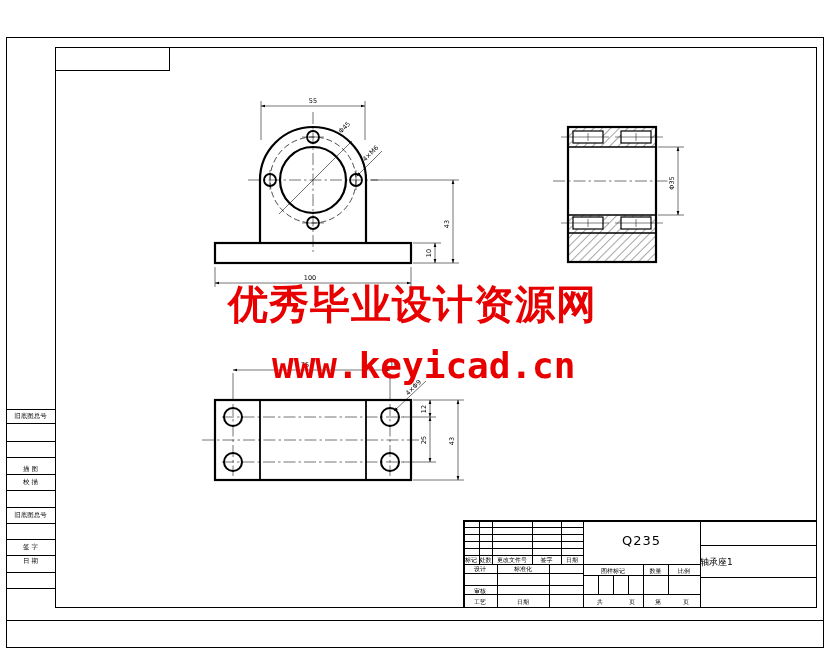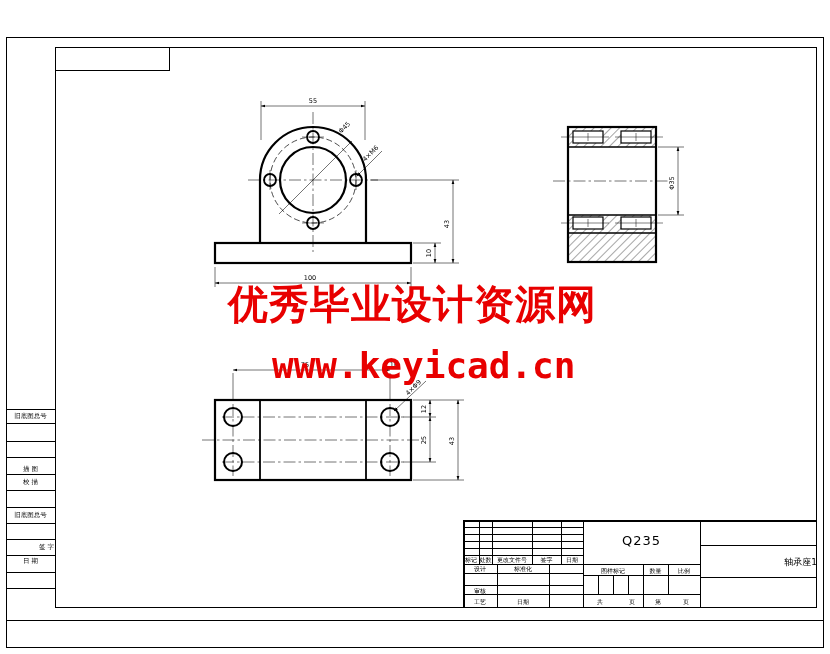--- a/index.html
+++ b/index.html
@@ -6,21 +6,21 @@
   .sheet{position:relative;width:830px;height:654px;background:#ffffff;overflow:hidden;
          font-family:"DejaVu Sans",sans-serif;color:#000;}
   .box{position:absolute;border:1px solid #000;box-sizing:border-box;}
   .hl{position:absolute;height:1px;background:#000;}
   .vl{position:absolute;width:1px;background:#000;}
   .lbl{position:absolute;font-size:6px;line-height:9px;text-align:center;white-space:nowrap;
        overflow:hidden;}
   .strip-lbl{position:absolute;left:6px;width:49px;font-size:6.5px;text-align:center;
              white-space:nowrap;overflow:hidden;}
   .material{position:absolute;font-size:13px;text-align:center;letter-spacing:1px;}
-  .partname{position:absolute;font-size:9px;text-align:right;}
+  .partname{position:absolute;font-size:9px;text-align:left;}
   .wm{position:absolute;font-weight:bold;white-space:nowrap;}
   .wm1{font-size:40px;letter-spacing:1px;font-family:"DejaVu Sans",sans-serif;}
   .wm2{font-size:36px;font-family:"DejaVu Sans Mono",monospace;letter-spacing:0px;}
   svg{position:absolute;left:0;top:0;}
   svg text{font-family:"DejaVu Sans",sans-serif;font-size:6.5px;fill:#000;stroke:none;}
 </style>
 </head>
 <body>
 
 <div class="sheet">
@@ -40,21 +40,21 @@
     <div class="hl" style="left:6px;top:507px;width:49px;"></div>
     <div class="hl" style="left:6px;top:523px;width:49px;"></div>
     <div class="hl" style="left:6px;top:539px;width:49px;"></div>
     <div class="hl" style="left:6px;top:555px;width:49px;"></div>
     <div class="hl" style="left:6px;top:572px;width:49px;"></div>
     <div class="hl" style="left:6px;top:588px;width:49px;"></div>
     <div class="strip-lbl" style="top:412px;">旧底图总号</div>
     <div class="strip-lbl" style="top:465px;">描 图</div>
     <div class="strip-lbl" style="top:478px;">校 描</div>
     <div class="strip-lbl" style="top:511px;">旧底图总号</div>
-    <div class="strip-lbl" style="top:543px;padding-left:16px;">签 字</div>
+    <div class="strip-lbl" style="top:543px;">签 字</div>
     <div class="strip-lbl" style="top:557px;">日 期</div>
   </div>
 
   <svg width="830" height="654" viewBox="0 0 830 654">
     <defs>
       <pattern id="hatch" width="6" height="6" patternUnits="userSpaceOnUse" patternTransform="rotate(45)">
         <line x1="0" y1="0" x2="0" y2="6" stroke="#000" stroke-width="0.7"></line>
       </pattern>
       <marker id="arr" viewBox="0 0 10 10" refX="9.5" refY="5" markerWidth="8" markerHeight="8" orient="auto-start-reverse">
         <path d="M0,1.8 L10,5 L0,8.2 z" fill="#000"></path>

